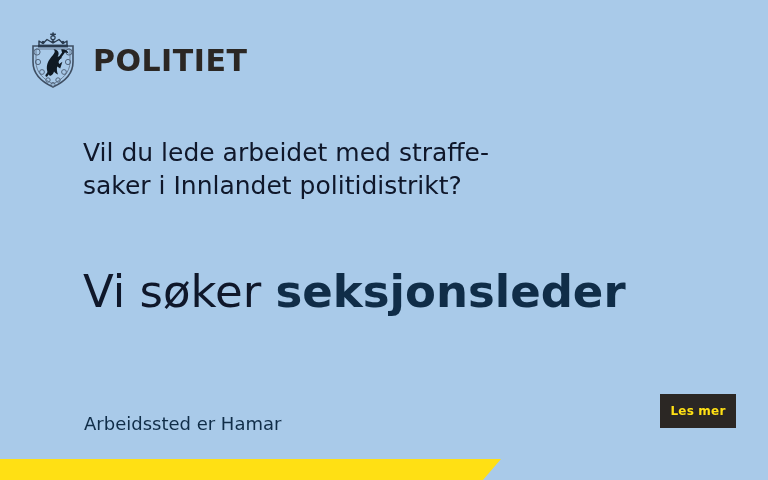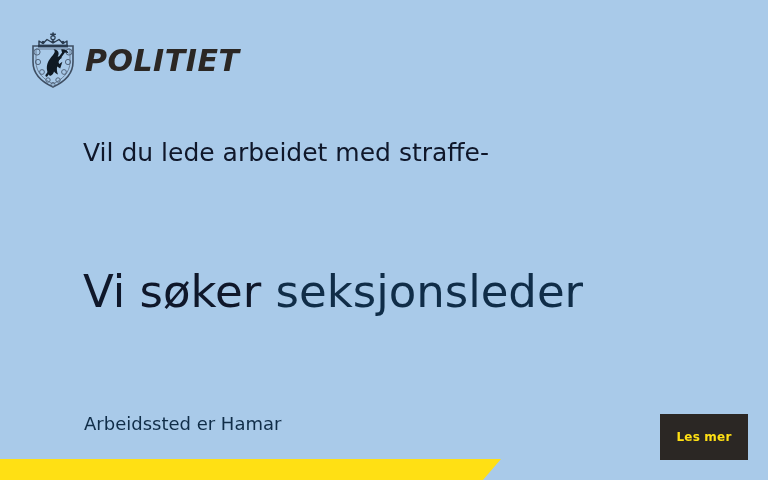--- a/index.html
+++ b/index.html
@@ -21,22 +21,21 @@
     overflow: hidden;
   }
 
   
   #brand {
     position: absolute;
     left: 26px;
     top: 32px;
     display: flex;
     align-items: center;
-    gap: 5px;
-    font-style: italic;
+    gap: 13px;
   }
   #coat-of-arms-icon {
     display: block;
     width: 54px;
     height: 58px;
   }
   #brand-wordmark {
     font-family: "DejaVu Sans", sans-serif;
     font-size: 30px;
     font-weight: bold;
@@ -72,21 +71,21 @@
   #statement-lead {
     font-family: "DejaVu Sans", sans-serif;
     font-size: 45px;
     font-weight: normal;
     color: #0f172a;
     line-height: 56px;
   }
   #statement-role {
     font-family: "DejaVu Sans", sans-serif;
     font-size: 45px;
-    font-weight: normal;
+    font-weight: bold;
     color: #102d48;
     line-height: 56px;
   }
 
   
   #location-text {
     position: absolute;
     left: 84px;
     top: 412px;
     font-family: "DejaVu Sans", sans-serif;
@@ -94,26 +93,26 @@
     font-weight: normal;
     color: #102d48;
     line-height: 24px;
     white-space: nowrap;
   }
 
   
   #cta-button {
     position: absolute;
     left: 660px;
-    top: 414px;
+    top: 394px;
     width: 68px;
     height: 26px;
     background: #2b2724;
     border: none;
-    padding: 10px;
+    padding: 4px;
     display: flex;
     align-items: center;
     justify-content: center;
     cursor: pointer;
   }
   #cta-button-label {
     font-family: "DejaVu Sans", sans-serif;
     font-size: 12px;
     font-weight: bold;
     color: #ffe014;
@@ -175,20 +174,21 @@
         <path d="M20.5 43.5 L37.5 20.5" stroke="#101a24" stroke-width="2.2" stroke-linecap="round"></path>
 
         <path d="M35.2 17.4 C38.6 17 41.6 18.6 42.6 21.4 C40.4 20.2 38 20.4 36.4 21.8 Z" fill="#101a24"></path>
       </svg>
     </span>
     <span id="brand-wordmark">POLITIET</span>
   </div>
 
   <div id="question-block">
     <div class="question-line">Vil du lede arbeidet med straffe-</div>
+    <div class="question-line">saker i Innlandet politidistrikt?</div>
   </div>
 
   <div id="statement-block">
     <span id="statement-lead">Vi søker </span><span id="statement-role">seksjonsleder</span>
   </div>
 
   <div id="location-text">Arbeidssted er Hamar</div>
 
   <div id="cta-button">
     <span id="cta-button-label">Les mer</span>

